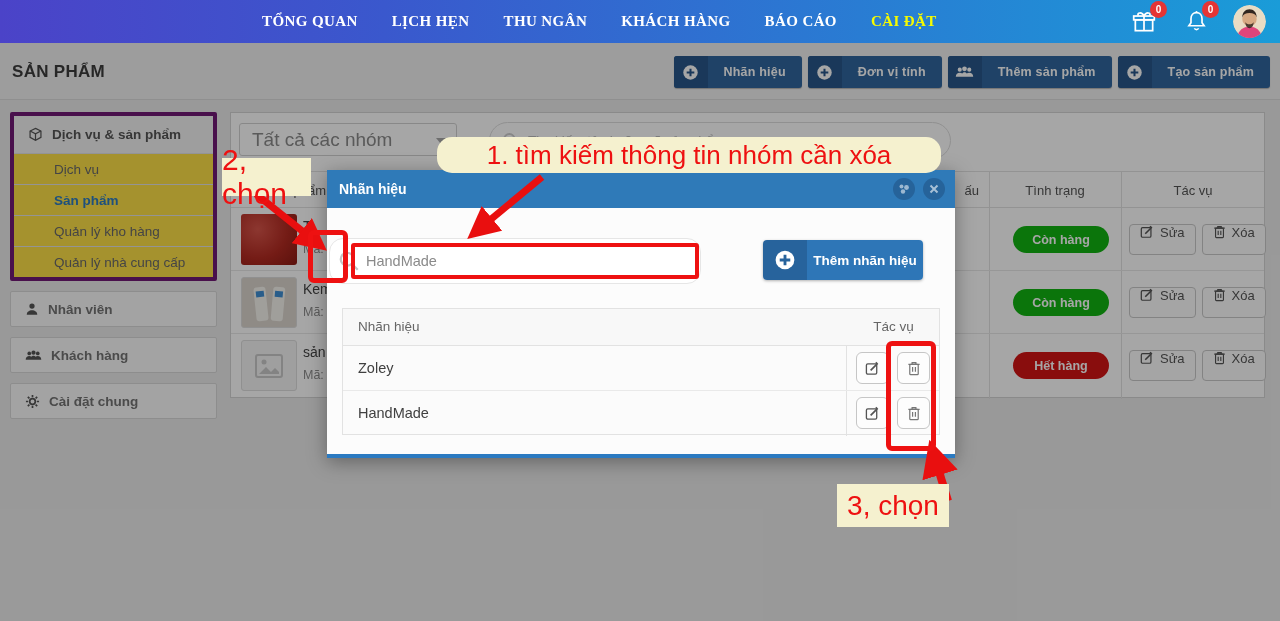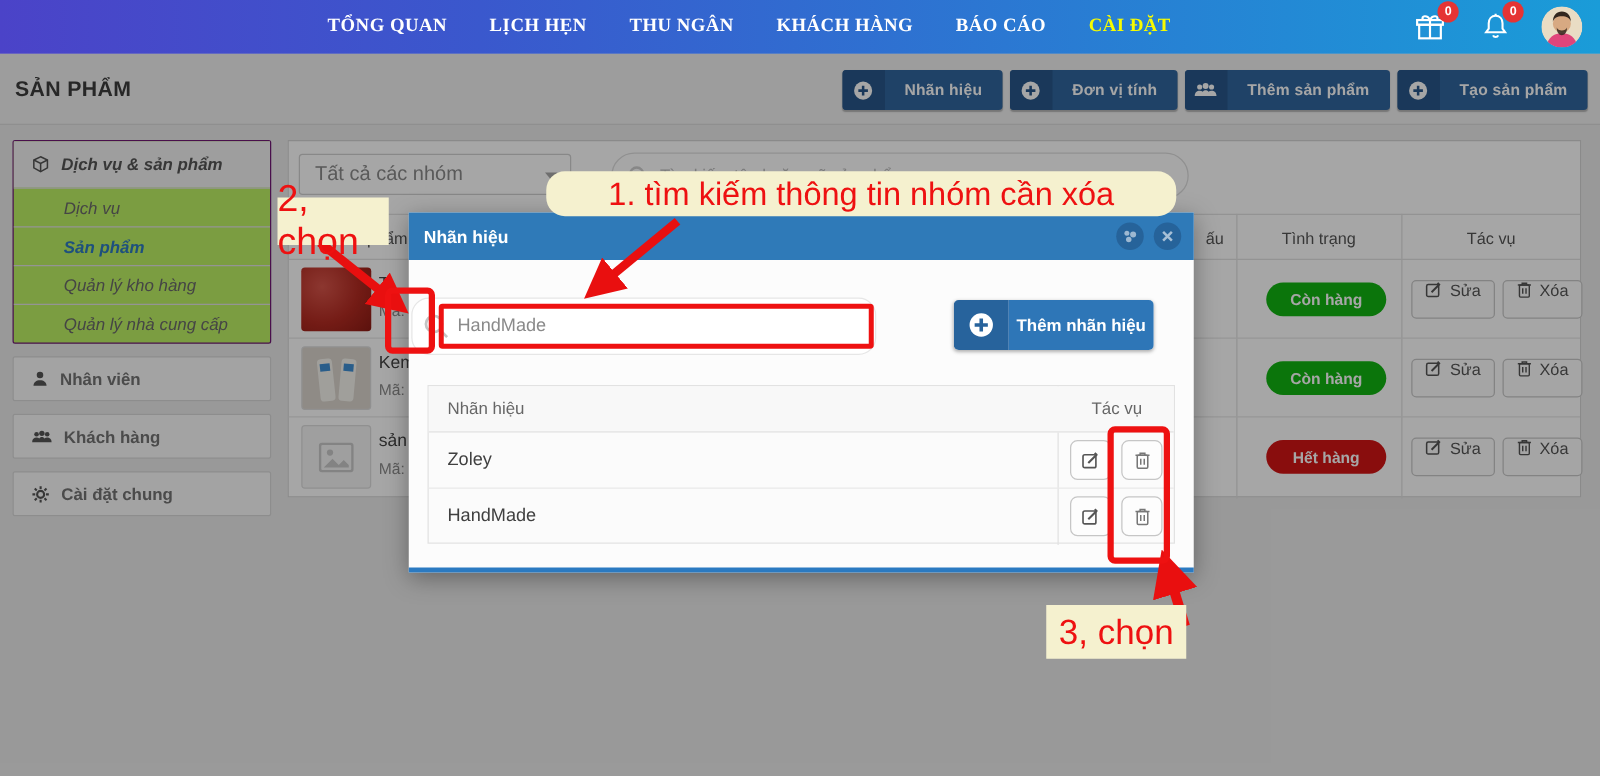--- a/index.html
+++ b/index.html
@@ -29,35 +29,35 @@
     color:#3c3c3c; letter-spacing:.3px; }
   .head-btns { position:absolute; right:10px; top:13px; display:flex; gap:6px; }
   .hbtn { height:32px; display:flex; align-items:stretch; background:#31669e; border-radius:3px;
     overflow:hidden; cursor:pointer; box-shadow:0 1px 1px rgba(0,0,0,.25); }
   .hbtn .izone { width:34px; background:#28578a; display:flex; align-items:center; justify-content:center; }
   .hbtn .lbl { color:#fff; font-size:12.5px; font-weight:bold; display:flex; align-items:center;
     padding:0 16px; letter-spacing:.2px; }
 
   
   .sidebar { position:absolute; left:10px; top:112px; width:207px; }
-  .sb-block { background:#bef264; border:1px solid #701a75; border-radius:2px; margin-bottom:10px;font-style:italic; }
+  .sb-block { background:#fde047; border:4px solid #701a75; border-radius:2px; margin-bottom:10px; }
   .sb-head { height:37px; display:flex; align-items:center; gap:9px; padding:0 0 0 14px;
     background:#f3f3f3; font-size:13.5px; font-weight:bold; color:#555; cursor:pointer; }
   .sb-sub { height:31px; display:flex; align-items:center; padding-left:40px; font-size:13.5px;
     color:#6a6a6a; border-top:1px solid #e4e4e4; cursor:pointer; }
   .sb-sub.active { color:#2e7cc0; font-weight:bold; }
   .sb-single { height:36px; display:flex; align-items:center; gap:9px; padding-left:14px;
     background:#fbfbfb; border:1px solid #d9d9d9; border-radius:2px; margin-bottom:10px;
     font-size:13.5px; font-weight:bold; color:#737373; cursor:pointer; }
 
   
   .card { position:absolute; left:230px; top:112px; width:1035px; height:286px; background:#fff;
     border:1px solid #d5d5d5; }
   .grp-select { position:absolute; left:8px; top:10px; width:218px; height:33px; background:#fff;
-    border:1px solid #d2d2d2; border-radius:3px; font-size:16px; color:#8a8a8a;
+    border:1px solid #d2d2d2; border-radius:3px; font-size:19px; color:#8a8a8a;
     display:flex; align-items:center; padding-left:12px; cursor:pointer; }
   .caret { position:absolute; right:10px; top:14px; width:0; height:0; border-left:5px solid transparent;
     border-right:5px solid transparent; border-top:6px solid #aaa; }
   .srch-pill { position:absolute; left:258px; top:9px; width:462px; height:37px; background:#fff;
     border:1px solid #dedede; border-radius:19px; display:flex; align-items:center; padding-left:12px; gap:8px; }
   .srch-pill input { border:none; outline:none; font-size:13.5px; color:#777; width:380px; background:transparent; }
   .srch-pill input::placeholder { color:#bdbdbd; }
 
   .tbl-headrow { position:absolute; left:0; top:58px; width:100%; height:37px;
     border-top:1px solid #e2e2e2; border-bottom:1px solid #e2e2e2; font-size:13px; color:#555; }

